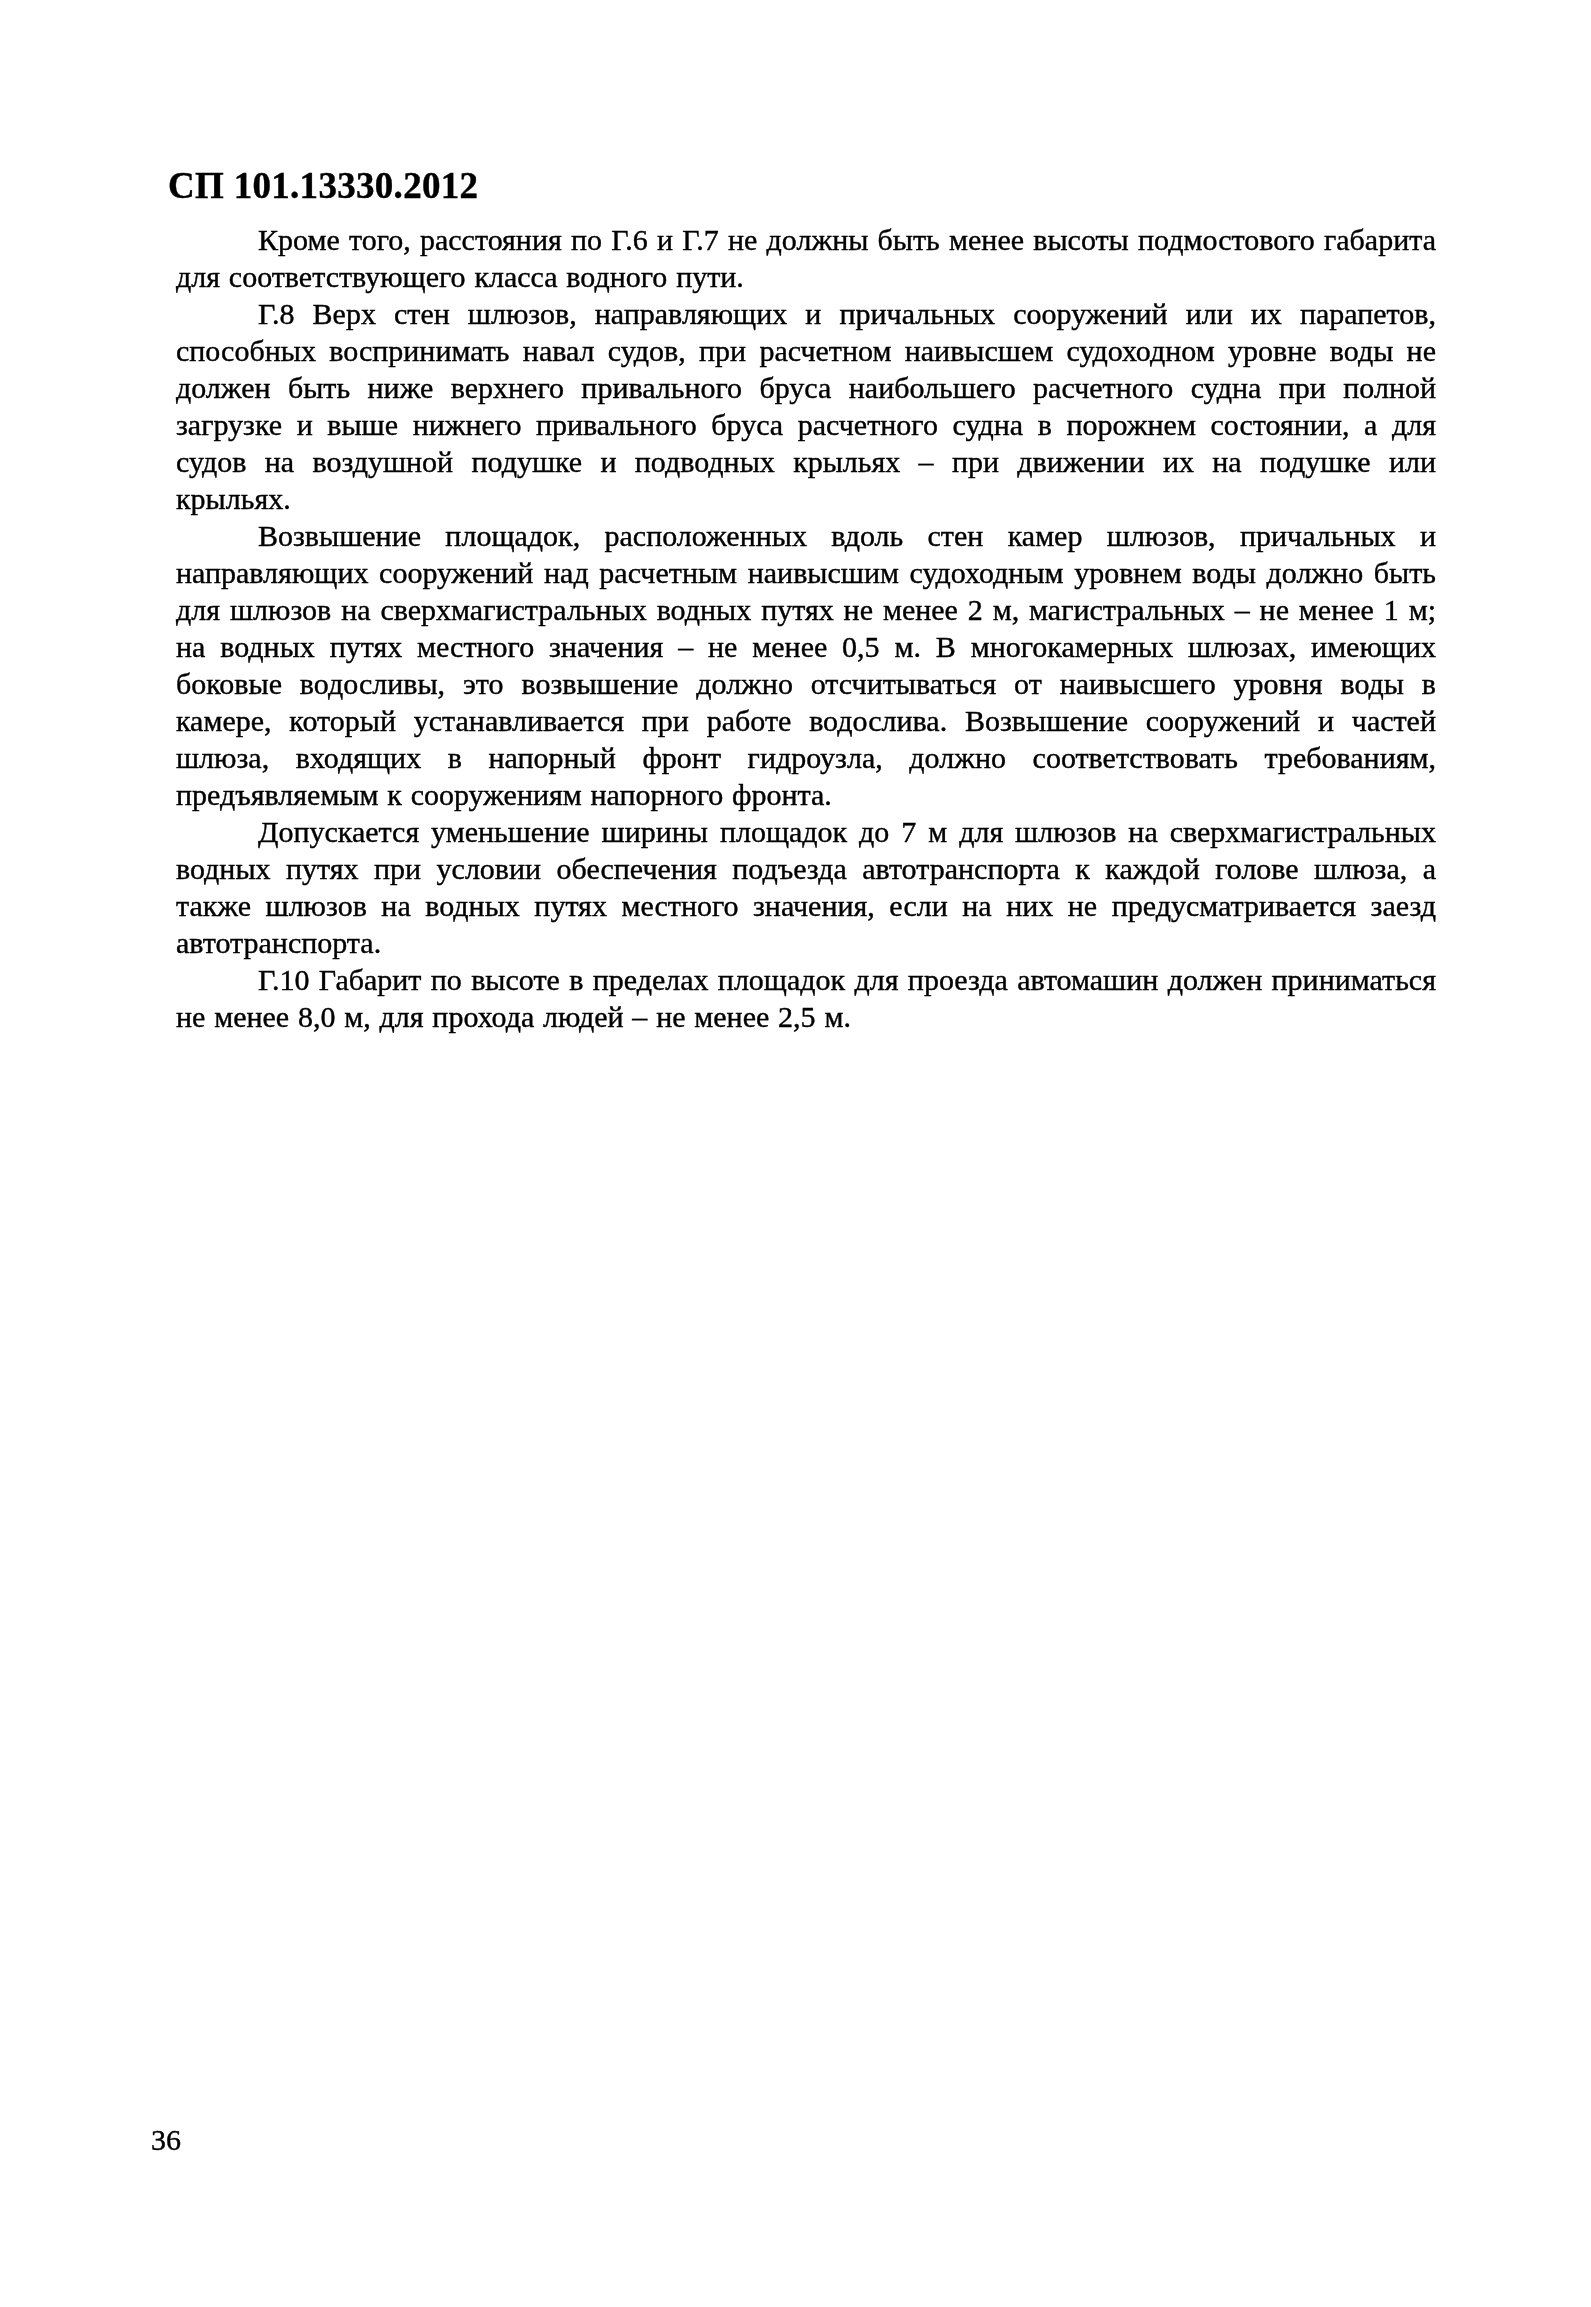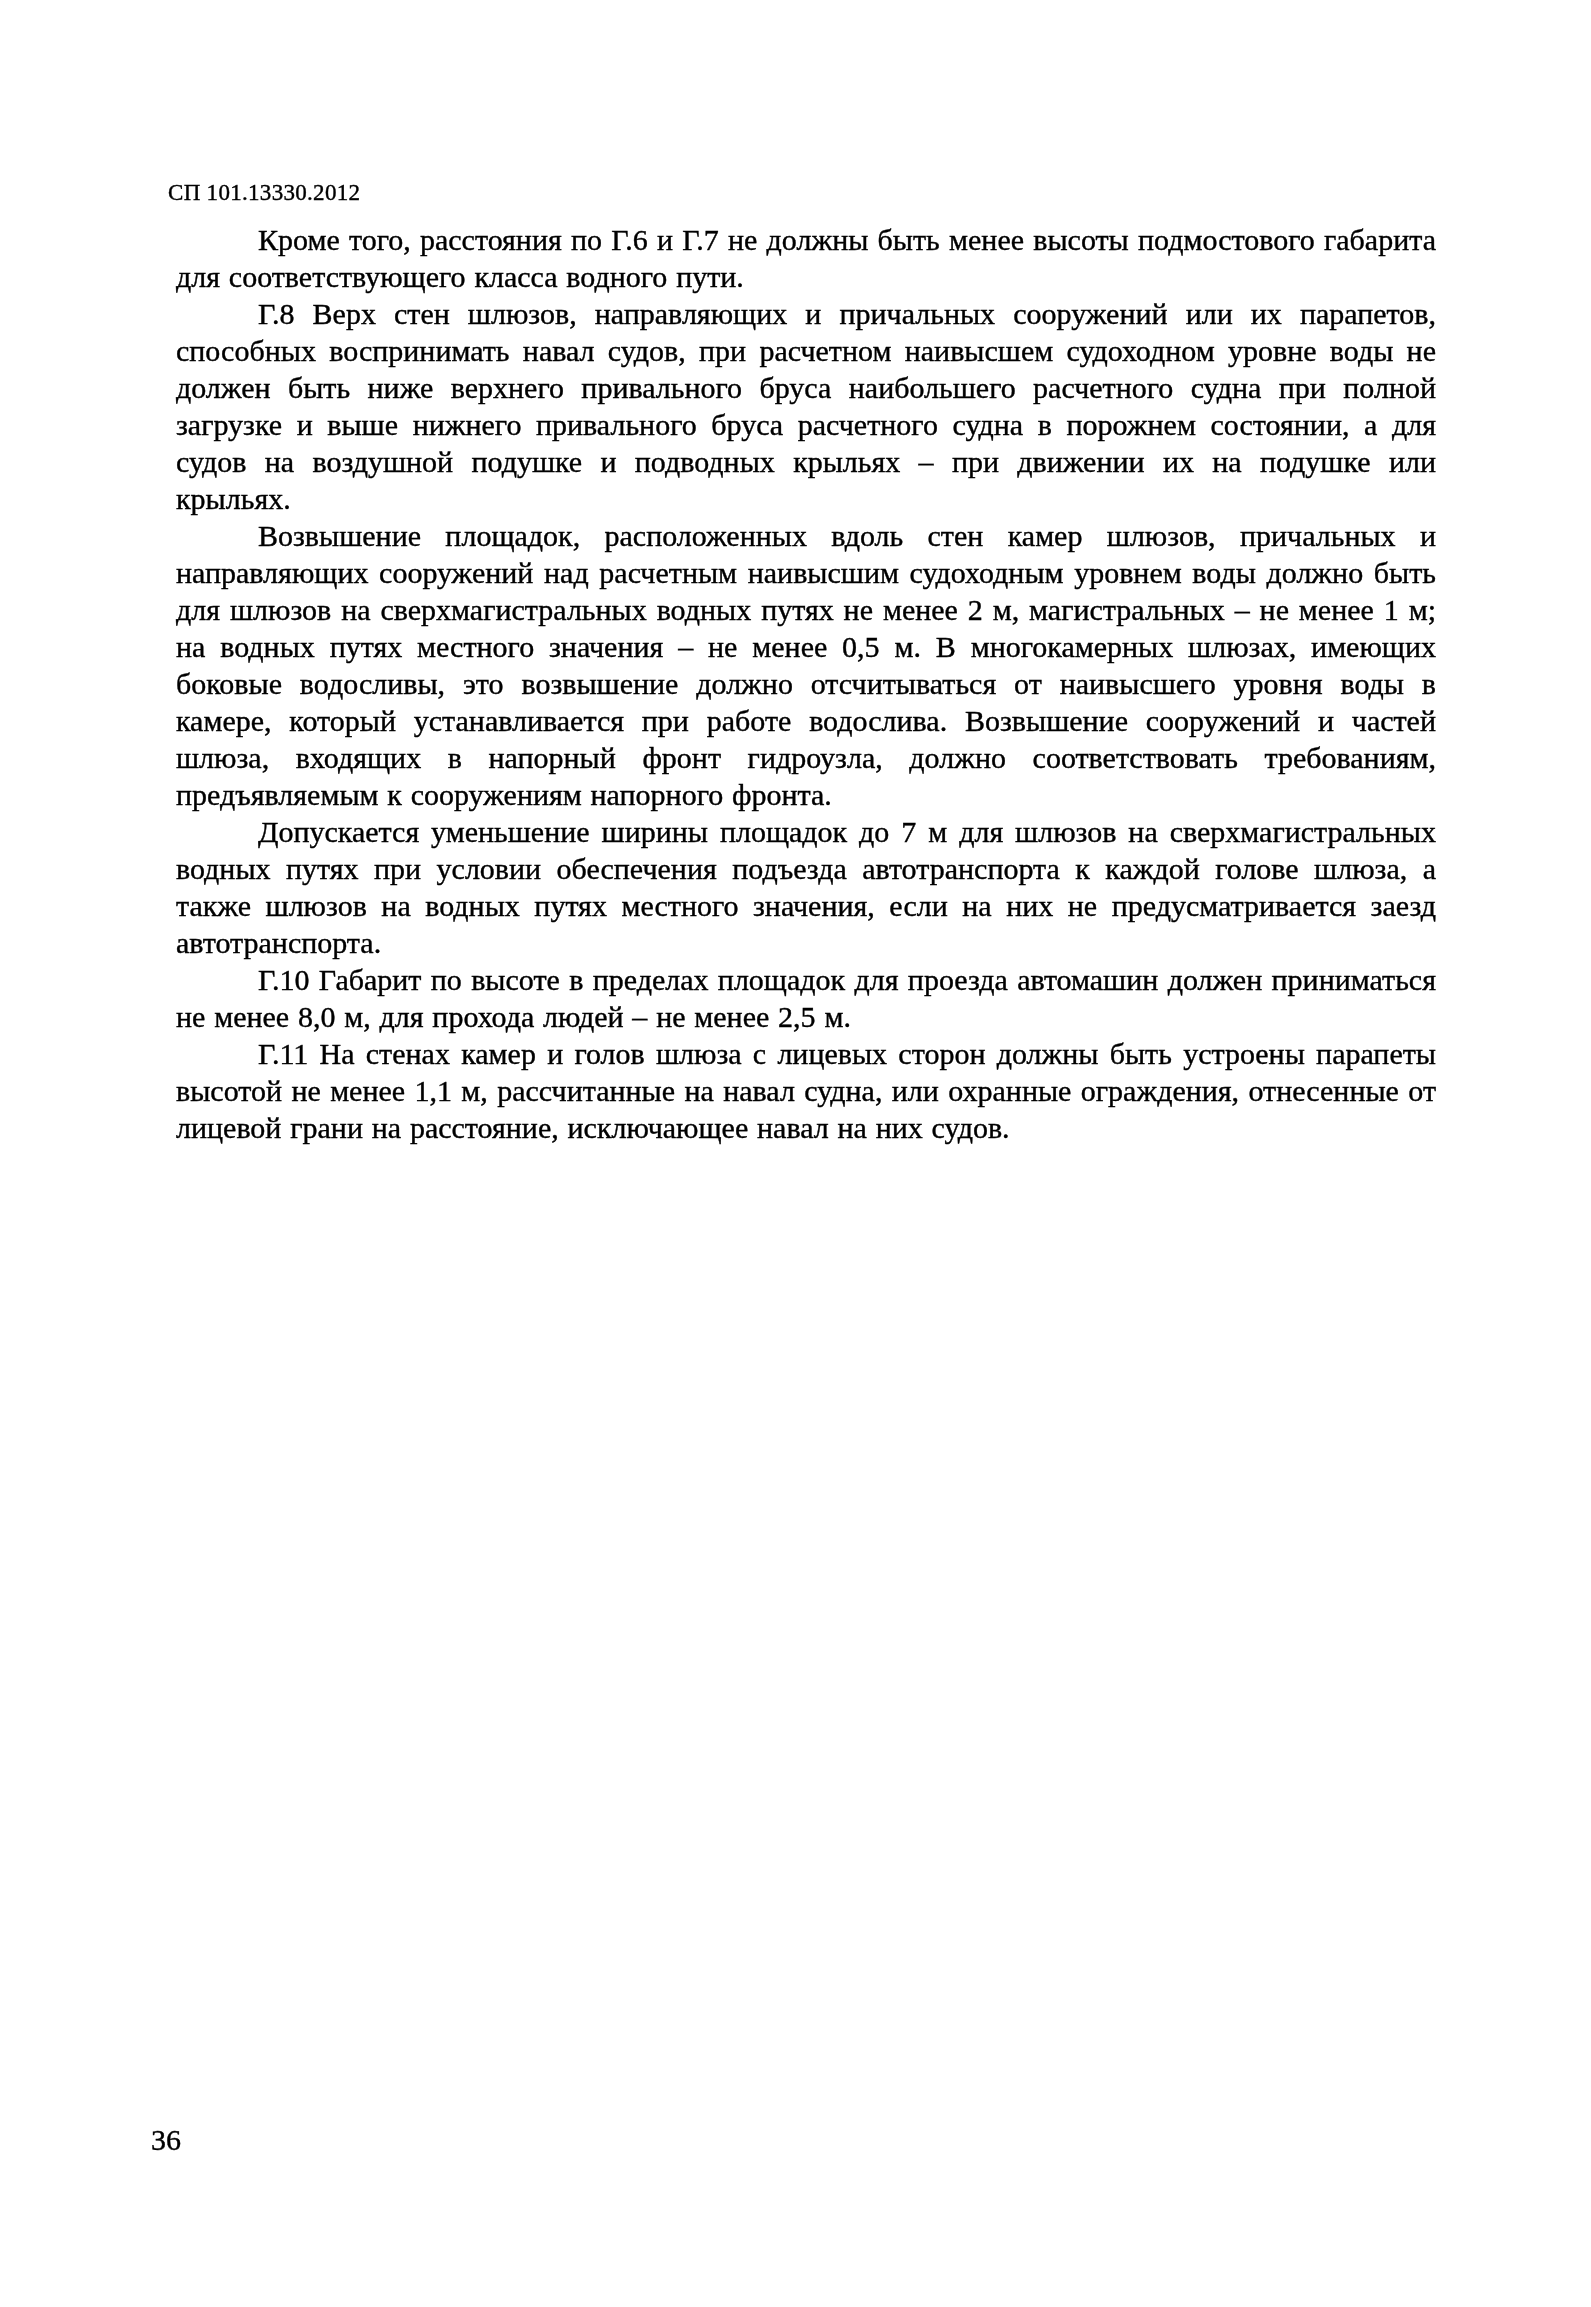--- a/index.html
+++ b/index.html
@@ -15,25 +15,24 @@
     color: #000000;
     font-family: "Liberation Serif", "DejaVu Serif", serif;
     overflow: hidden;
     
     -webkit-text-stroke: 0.4px #000000;
   }
   .doc-code {
     position: absolute;
     left: 168px;
     top: 164px;
-    font-size: 23px;
-    font-weight: normal;
+    font-size: 37px;
+    font-weight: bold;
     letter-spacing: 0.3px;
     white-space: nowrap;
-    margin-top: 16px;
   }
   .body-text {
     position: absolute;
     left: 176px;
     top: 221px;
     width: 1260px;
     font-size: 30px;
     line-height: 37px;
     text-align: justify;
     text-justify: inter-word;
@@ -57,19 +56,18 @@
 <div class="page">
 
   <div class="doc-code">СП 101.13330.2012</div>
 
   <div class="body-text">
     <p>Кроме того, расстояния по Г.6 и Г.7 не должны быть менее высоты подмостового габарита для соответствующего класса водного пути.</p>
     <p>Г.8 Верх стен шлюзов, направляющих и причальных сооружений или их парапетов, способных воспринимать навал судов, при расчетном наивысшем судоходном уровне воды не должен быть ниже верхнего привального бруса наибольшего расчетного судна при полной загрузке и выше нижнего привального бруса расчетного судна в порожнем состоянии, а для судов на воздушной подушке и подводных крыльях – при движении их на подушке или крыльях.</p>
     <p>Возвышение площадок, расположенных вдоль стен камер шлюзов, причальных и направляющих сооружений над расчетным наивысшим судоходным уровнем воды должно быть для шлюзов на сверхмагистральных водных путях не менее 2 м, магистральных – не менее 1 м; на водных путях местного значения – не менее 0,5 м. В многокамерных шлюзах, имеющих боковые водосливы, это возвышение должно отсчитываться от наивысшего уровня воды в камере, который устанавливается при работе водослива. Возвышение сооружений и частей шлюза, входящих в напорный фронт гидроузла, должно соответствовать требованиям, предъявляемым к сооружениям напорного фронта.</p>
     <p>Допускается уменьшение ширины площадок до 7 м для шлюзов на сверхмагистральных водных путях при условии обеспечения подъезда автотранспорта к каждой голове шлюза, а также шлюзов на водных путях местного значения, если на них не предусматривается заезд автотранспорта.</p>
     <p>Г.10 Габарит по высоте в пределах площадок для проезда автомашин должен приниматься не менее 8,0 м, для прохода людей – не менее 2,5 м.</p>
-    <p>Г.11 На стенах камер и голов шлюза с лицевых сторон должны быть устроены парапеты высотой не менее 1,1 м, рассчитанные на навал судна, или охранные ограждения, отнесенные от лицевой грани на расстояние, исключающее навал на них судов.</p>
   </div>
 
   <div class="page-number">36</div>
 
 </div>
 
 
 </body></html>

